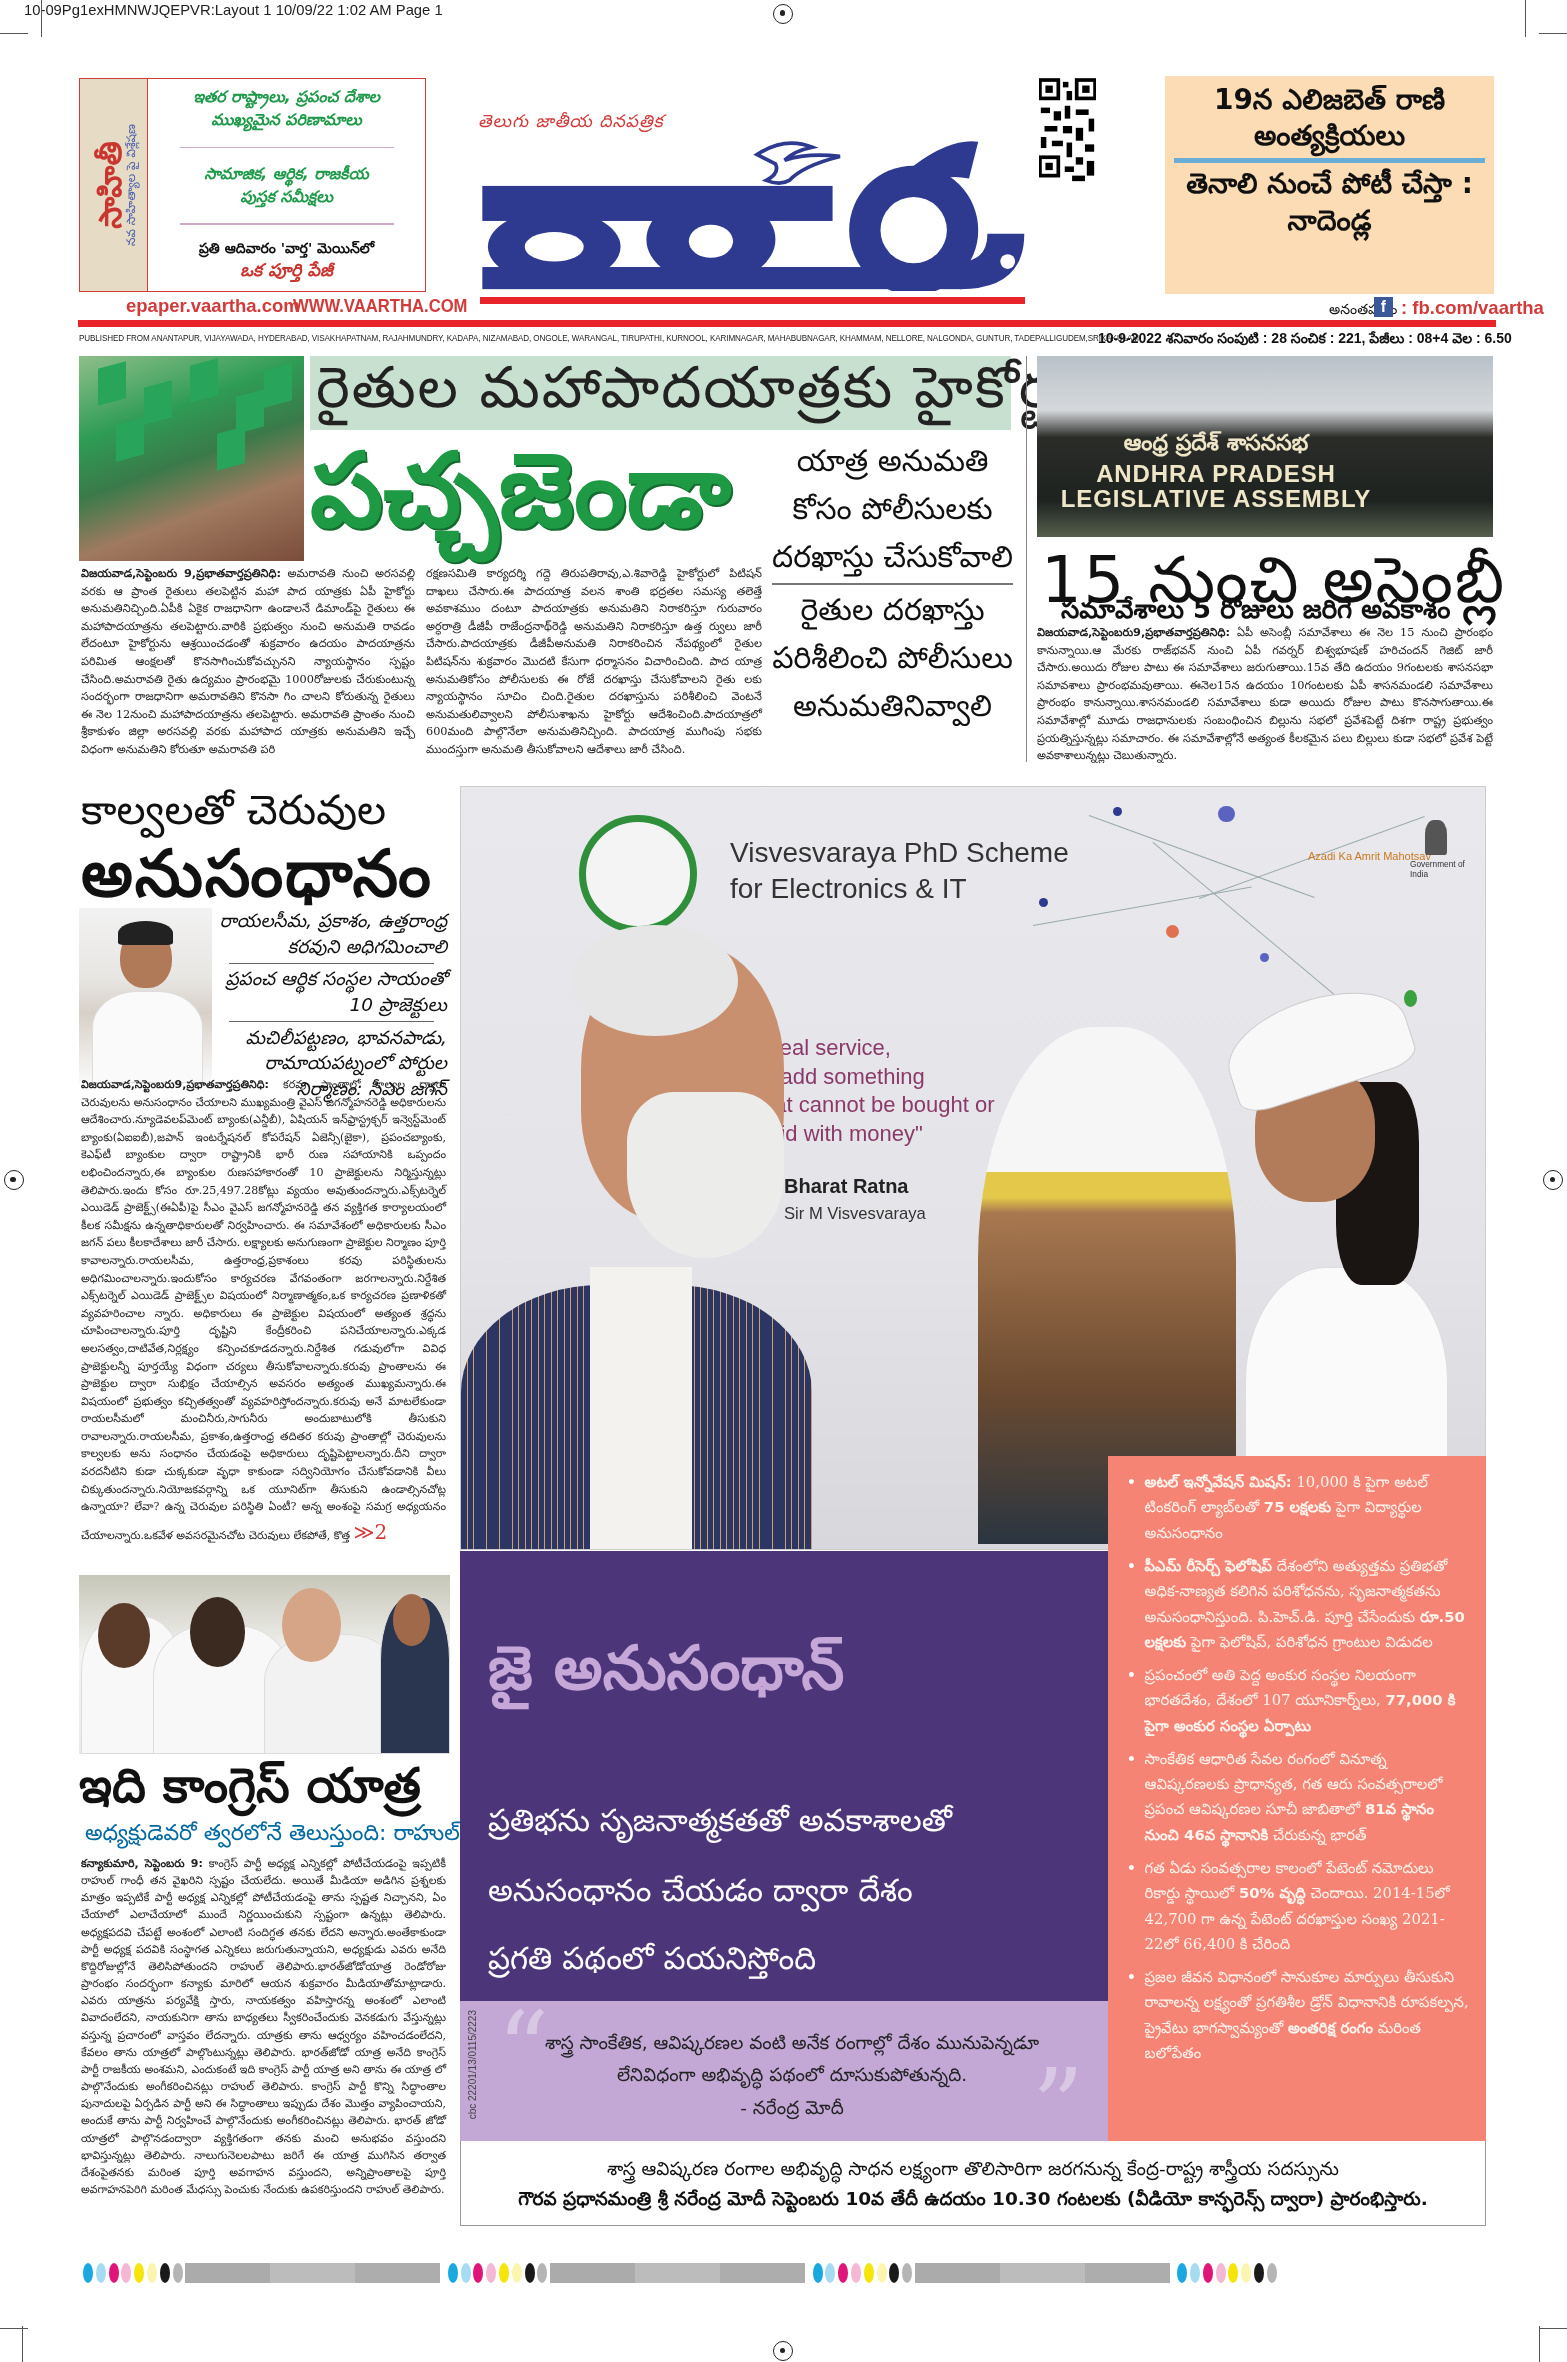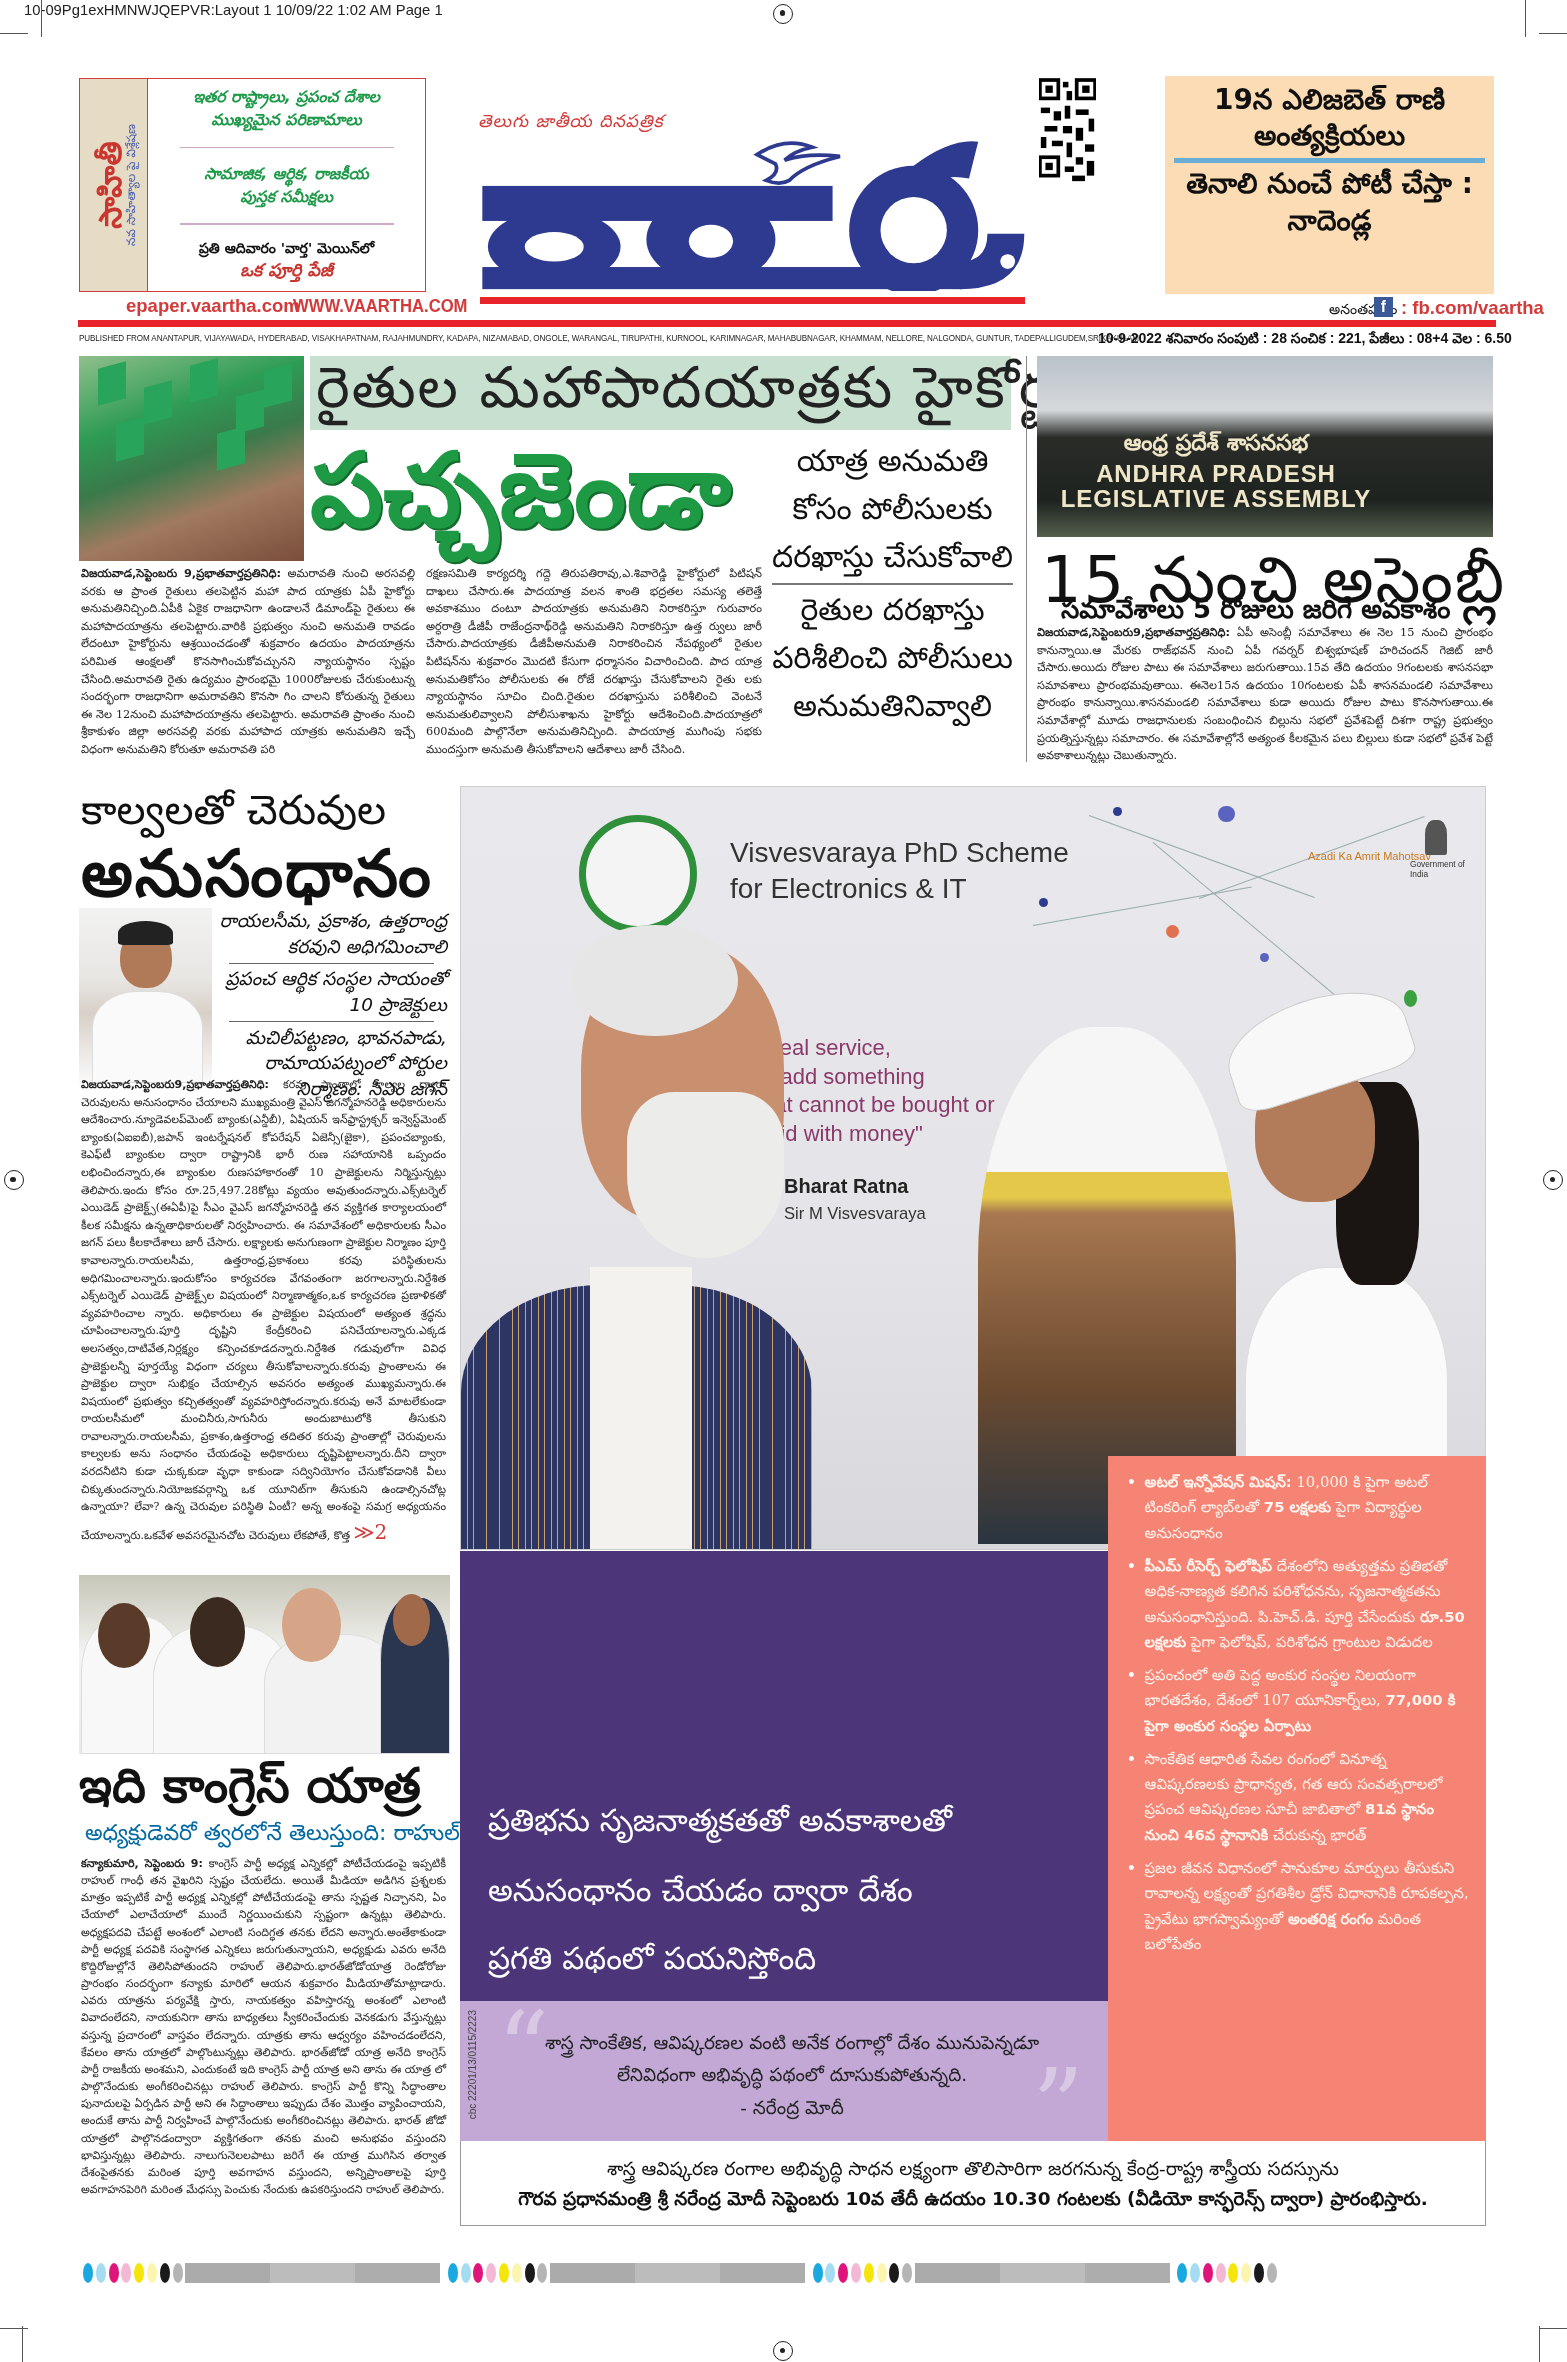--- a/index.html
+++ b/index.html
@@ -343,39 +343,41 @@
     <div class="girl-face"></div>
     <div class="girl-cap"></div>
   <div class="modi-vest"></div>
     <div class="modi-shirt"></div>
     <div class="modi-head"></div>
     <div class="modi-hair"></div>
     <div class="modi-beard"></div>
 </div>
 
 <div class="abs purple">
+  <div class="purple-title">జై అనుసంధాన్</div>
   <div class="purple-line" style="top:321px;">అనుసంధానం చేయడం ద్వారా దేశం</div>
   <div class="purple-line" style="top:251px;">ప్రతిభను సృజనాత్మకతతో అవకాశాలతో</div>
   <div class="purple-line" style="top:389px;">ప్రగతి పథంలో పయనిస్తోంది</div>
 </div>
 <div class="abs lilac">
   <div class="cbc">cbc 22201/13/0115/2223</div>
   <div class="quote-mark" style="left:37px; top:-1.8px;">“</div>
   <div class="quote-mark" style="left:572px; top:55px;">”</div>
   <div class="quote-text">
     <div>శాస్త్ర సాంకేతిక, ఆవిష్కరణల వంటి అనేక రంగాల్లో దేశం మునుపెన్నడూ లేనివిధంగా అభివృద్ధి పథంలో దూసుకుపోతున్నది.</div>
     <div>- నరేంద్ర మోదీ</div>
   </div>
 </div>
 
 <div class="abs salmon">
   <div class="bullet"><b>అటల్ ఇన్నోవేషన్ మిషన్:</b><span> 10,000 కి పైగా అటల్ టింకరింగ్ ల్యాబ్‌లతో </span><b>75 లక్షలకు</b><span> పైగా విద్యార్థుల అనుసంధానం</span></div>
   <div class="bullet"><b>పీఎమ్ రీసెర్చ్ ఫెలోషిప్</b><span> దేశంలోని అత్యుత్తమ ప్రతిభతో అధిక-నాణ్యత కలిగిన పరిశోధనను, సృజనాత్మకతను అనుసంధానిస్తుంది. పి.హెచ్.డి. పూర్తి చేసేందుకు </span><b>రూ.50 లక్షలకు</b><span> పైగా ఫెలోషిప్, పరిశోధన గ్రాంటుల విడుదల</span></div>
   <div class="bullet"><b></b><span>ప్రపంచంలో అతి పెద్ద అంకుర సంస్థల నిలయంగా భారతదేశం, దేశంలో 107 యూనికార్న్‌లు, </span><b>77,000 కి పైగా అంకుర సంస్థల ఏర్పాటు</b><span></span></div>
   <div class="bullet"><b></b><span>సాంకేతిక ఆధారిత సేవల రంగంలో వినూత్న ఆవిష్కరణలకు ప్రాధాన్యత, గత ఆరు సంవత్సరాలలో ప్రపంచ ఆవిష్కరణల సూచీ జాబితాలో </span><b>81వ స్థానం నుంచి 46వ స్థానానికి</b><span> చేరుకున్న భారత్</span></div>
+  <div class="bullet"><b></b><span>గత ఏడు సంవత్సరాల కాలంలో పేటెంట్ నమోదులు రికార్డు స్థాయిలో </span><b>50% వృద్ధి</b><span> చెందాయి. 2014-15లో 42,700 గా ఉన్న పేటెంట్ దరఖాస్తుల సంఖ్య 2021-22లో 66,400 కి చేరింది</span></div>
   <div class="bullet"><b></b><span>ప్రజల జీవన విధానంలో సానుకూల మార్పులు తీసుకుని రావాలన్న లక్ష్యంతో ప్రగతిశీల డ్రోన్ విధానానికి రూపకల్పన, ప్రైవేటు భాగస్వామ్యంతో </span><b>అంతరిక్ష రంగం</b><span> మరింత బలోపేతం</span></div>
 </div>
 
 <div class="abs footer-box">
   <div class="footer-line">శాస్త్ర ఆవిష్కరణ రంగాల అభివృద్ధి సాధన లక్ష్యంగా తొలిసారిగా జరగనున్న కేంద్ర-రాష్ట్ర శాస్త్రీయ సదస్సును</div>
   <div class="footer-line" style="font-weight:bold;">గౌరవ ప్రధానమంత్రి శ్రీ నరేంద్ర మోదీ సెప్టెంబరు 10వ తేదీ ఉదయం 10.30 గంటలకు (వీడియో కాన్ఫరెన్స్ ద్వారా) ప్రారంభిస్తారు.</div>
 </div>
 
 <div class="abs colorbar">
   <div class="dot" style="background:#19a8e0"></div>

